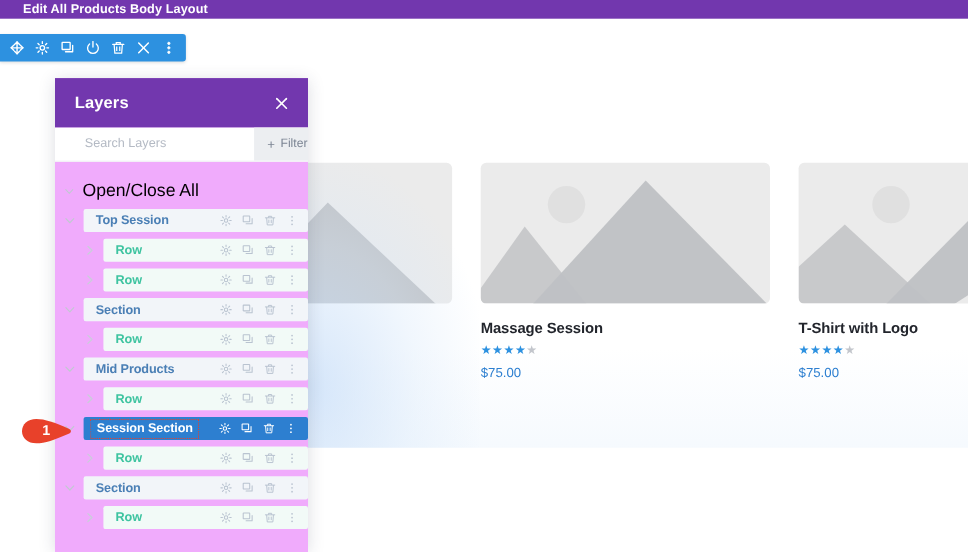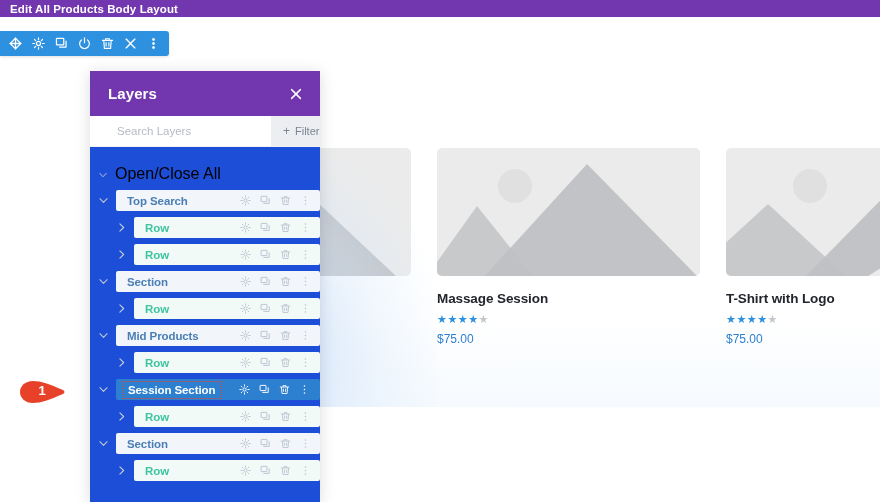--- a/index.html
+++ b/index.html
@@ -26,21 +26,21 @@
     left: 0; top: 0;
     width: 880px; height: 17px;
     background: #7237ae;
     display: flex;
     align-items: center;
   }
   .topbar-title {
     color: #ffffff;
     font-size: 11.5px;
     font-weight: bold;
-    padding-left: 10px;
+    padding-left: 21px;
     letter-spacing: 0.1px;
     white-space: nowrap;
   }
 
   
   .toolbar {
     position: absolute;
     left: 0; top: 31px;
     height: 25px;
     background: #2d91e0;
@@ -153,26 +153,25 @@
     box-shadow: 0 1px 3px rgba(0,0,0,0.18);
   }
   .add-module-btn span { margin-top: -2px; }
 
   
   .layers-panel {
     position: absolute;
     left: 50px; top: 71px;
     width: 230px;
     height: 431px;
-    background: #1d4ed8;
+    background: #f0abfc;
     box-shadow: 0 2px 14px rgba(40,50,80,0.17);
     display: flex;
     flex-direction: column;
     overflow: hidden;
-    margin-left: 40px;
   }
   .lp-header {
     height: 45px;
     background: #7237ae;
     display: flex;
     align-items: center;
     justify-content: space-between;
     padding: 0 17px 0 18px;
     flex: 0 0 45px;
   }
@@ -491,21 +490,21 @@
       </div>
 
       <div id="rows-host">
           <div class="lp-row depth-0">
             <span class="tri">
               <svg width="9" height="9" viewBox="0 0 10 10">
                 <path d="M1 3 L5 7.2 L9 3" fill="none" stroke="#c2c8d2" stroke-width="1.2" stroke-linecap="round" stroke-linejoin="round"></path>
               </svg>
             </span>
             <div class="lp-chip">
-              <span class="lp-label">Top Search</span>
+              <span class="lp-label">Top Session</span>
               <span class="lp-actions">
                 <span class="ic">
                   <svg width="11" height="11" viewBox="0 0 16 16" fill="none" stroke-width="1.4">
                     <circle cx="8" cy="8" r="2.3"></circle>
                     <path d="M8 1.2 L8 3.2 M8 12.8 L8 14.8 M1.2 8 L3.2 8 M12.8 8 L14.8 8 M3.2 3.2 L4.6 4.6 M11.4 11.4 L12.8 12.8 M12.8 3.2 L11.4 4.6 M4.6 11.4 L3.2 12.8" stroke-linecap="round"></path>
                   </svg>
                 </span>
                 <span class="ic">
                   <svg width="11" height="11" viewBox="0 0 16 16" fill="none" stroke-width="1.4">
                     <rect x="1.6" y="2" width="8.6" height="7.6" rx="0.6"></rect>

